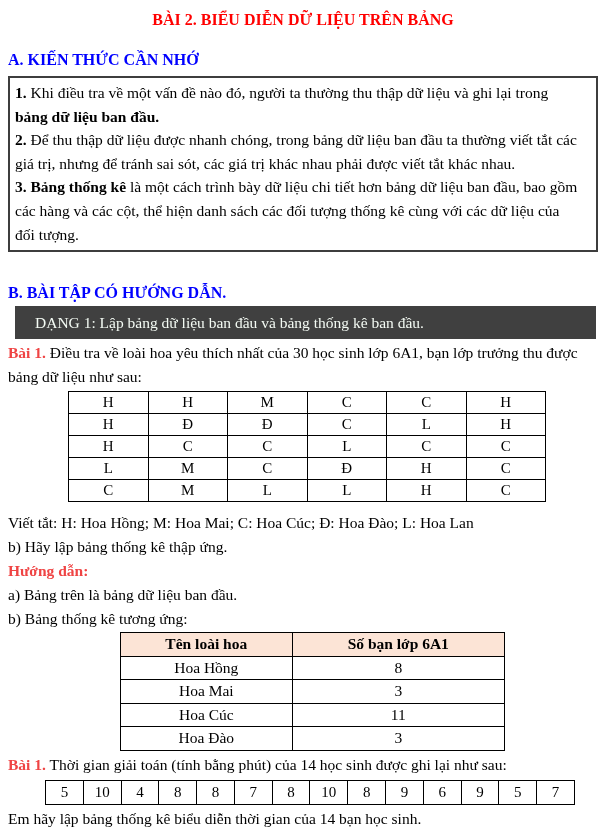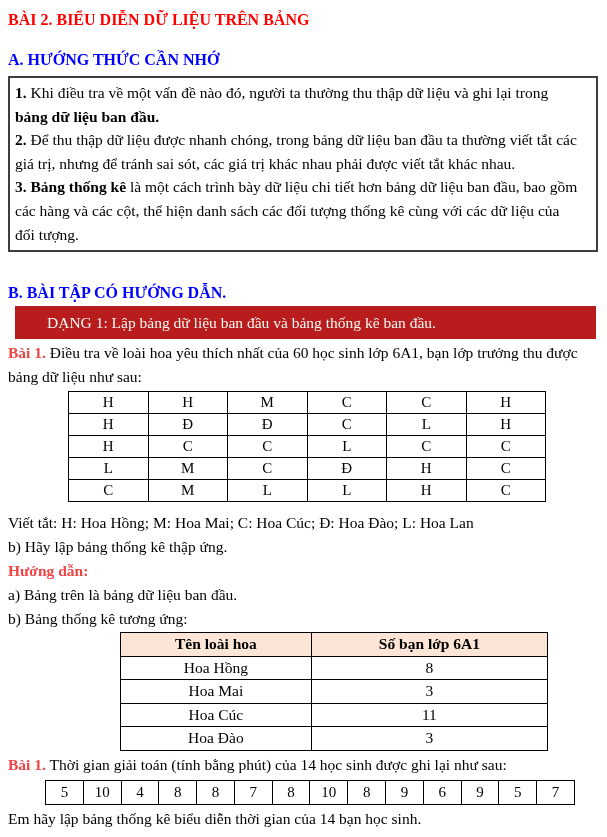--- a/index.html
+++ b/index.html
@@ -11,20 +11,21 @@
     overflow: hidden;
     background: #ffffff;
     padding: 4px 9px 0 8px;
     font-family: "Liberation Serif", "DejaVu Serif", serif;
     font-size: 15.5px;
     color: #000000;
   }
   .doc-title {
     color: #ff0000;
     font-weight: bold;
+    text-align: center;
     font-size: 16px;
     margin: 6px 0 0 0;
     line-height: 20px;
   }
   .h-blue {
     color: #0000ff;
     font-weight: bold;
     font-size: 16px;
     line-height: 19px;
     margin: 0;
@@ -32,68 +33,68 @@
   .h-a { margin-top: 20px; }
   .h-b { margin-top: 31px; }
   .kbox {
     border: 2px solid #3d3d3d;
     margin-top: 7px;
     padding: 3px 18px 4px 5px;
     line-height: 23.6px;
   }
   .kbox p { margin: 0; }
   .banner {
-    background: #b91c1c;
+    background: #404040;
     color: #f4fbf4;
     height: 33px;
     line-height: 33px;
     margin: 4px 2px 0 7px;
-    padding-left: 32px;
+    padding-left: 20px;
     font-size: 15.5px;
   }
   .para { margin: 2px 0 0 0; line-height: 24px; }
   .blue-b { color: #ef4444; font-weight: bold; }
   .line { margin: 0; line-height: 24px; }
   .vt-line { margin-top: 9px; }
 
   table { border-collapse: collapse; }
   td, th { border: 1px solid #000000; text-align: center; font-size: 15px; padding: 0 2px; }
 
   .t-flowers { margin: 2px 0 2px 60px; width: 478px; }
   .t-flowers td { width: 79px; height: 22px; }
 
-  .t-stats { margin: 1px 0 0 112px; width: 428px; font-family: Liberation Serif, serif; }
+  .t-stats { margin: 1px 0 0 112px; width: 385px; font-family: Liberation Serif, serif; }
   .t-stats td, .t-stats th { height: 23.5px; font-size: 15.5px; }
   .t-stats .c-name { width: 172px; }
   .t-stats .c-count { width: 213px; }
   .t-stats th { background: #fce4d6; font-weight: bold; }
 
   .t-times { margin: 3px 0 2px 37px; width: 530px; }
   .t-times td { width: 37.8px; height: 24px; }
 </style>
 </head>
 <body>
 
 <div class="page">
 
   <div class="doc-title">BÀI 2. BIỂU DIỄN DỮ LIỆU TRÊN BẢNG</div>
 
-  <div class="h-blue h-a">A. HƯỚNG THỨC CẦN NHỚ</div>
+  <div class="h-blue h-a">A. KIẾN THỨC CẦN NHỚ</div>
 
   <div class="kbox">
     <p><b>1.</b><span> Khi điều tra về một vấn đề nào đó, người ta thường thu thập dữ liệu và ghi lại trong </span><b>bảng dữ liệu ban đầu.</b></p>
     <p><b>2.</b><span> Để thu thập dữ liệu được nhanh chóng, trong bảng dữ liệu ban đầu ta thường viết tắt các giá trị, nhưng để tránh sai sót, các giá trị khác nhau phải được viết tắt khác nhau.</span><b></b></p>
     <p><b>3. Bảng thống kê</b><span> là một cách trình bày dữ liệu chi tiết hơn bảng dữ liệu ban đầu, bao gồm các hàng và các cột, thể hiện danh sách các đối tượng thống kê cùng với các dữ liệu của đối tượng.</span><b></b></p>
   </div>
 
   <div class="h-blue h-b">B. BÀI TẬP CÓ HƯỚNG DẪN.</div>
 
   <div class="banner">DẠNG 1: Lập bảng dữ liệu ban đầu và bảng thống kê ban đầu.</div>
 
-  <p class="para"><span class="blue-b">Bài 1.</span><span> Điều tra về loài hoa yêu thích nhất của 60 học sinh lớp 6A1, bạn lớp trưởng thu được bảng dữ liệu như sau:</span></p>
+  <p class="para"><span class="blue-b">Bài 1.</span><span> Điều tra về loài hoa yêu thích nhất của 30 học sinh lớp 6A1, bạn lớp trưởng thu được bảng dữ liệu như sau:</span></p>
 
   <table class="t-flowers">
     <tbody>
         <tr>
       <td>H</td>
       <td>H</td>
       <td>M</td>
       <td>C</td>
       <td>C</td>
       <td>H</td>

